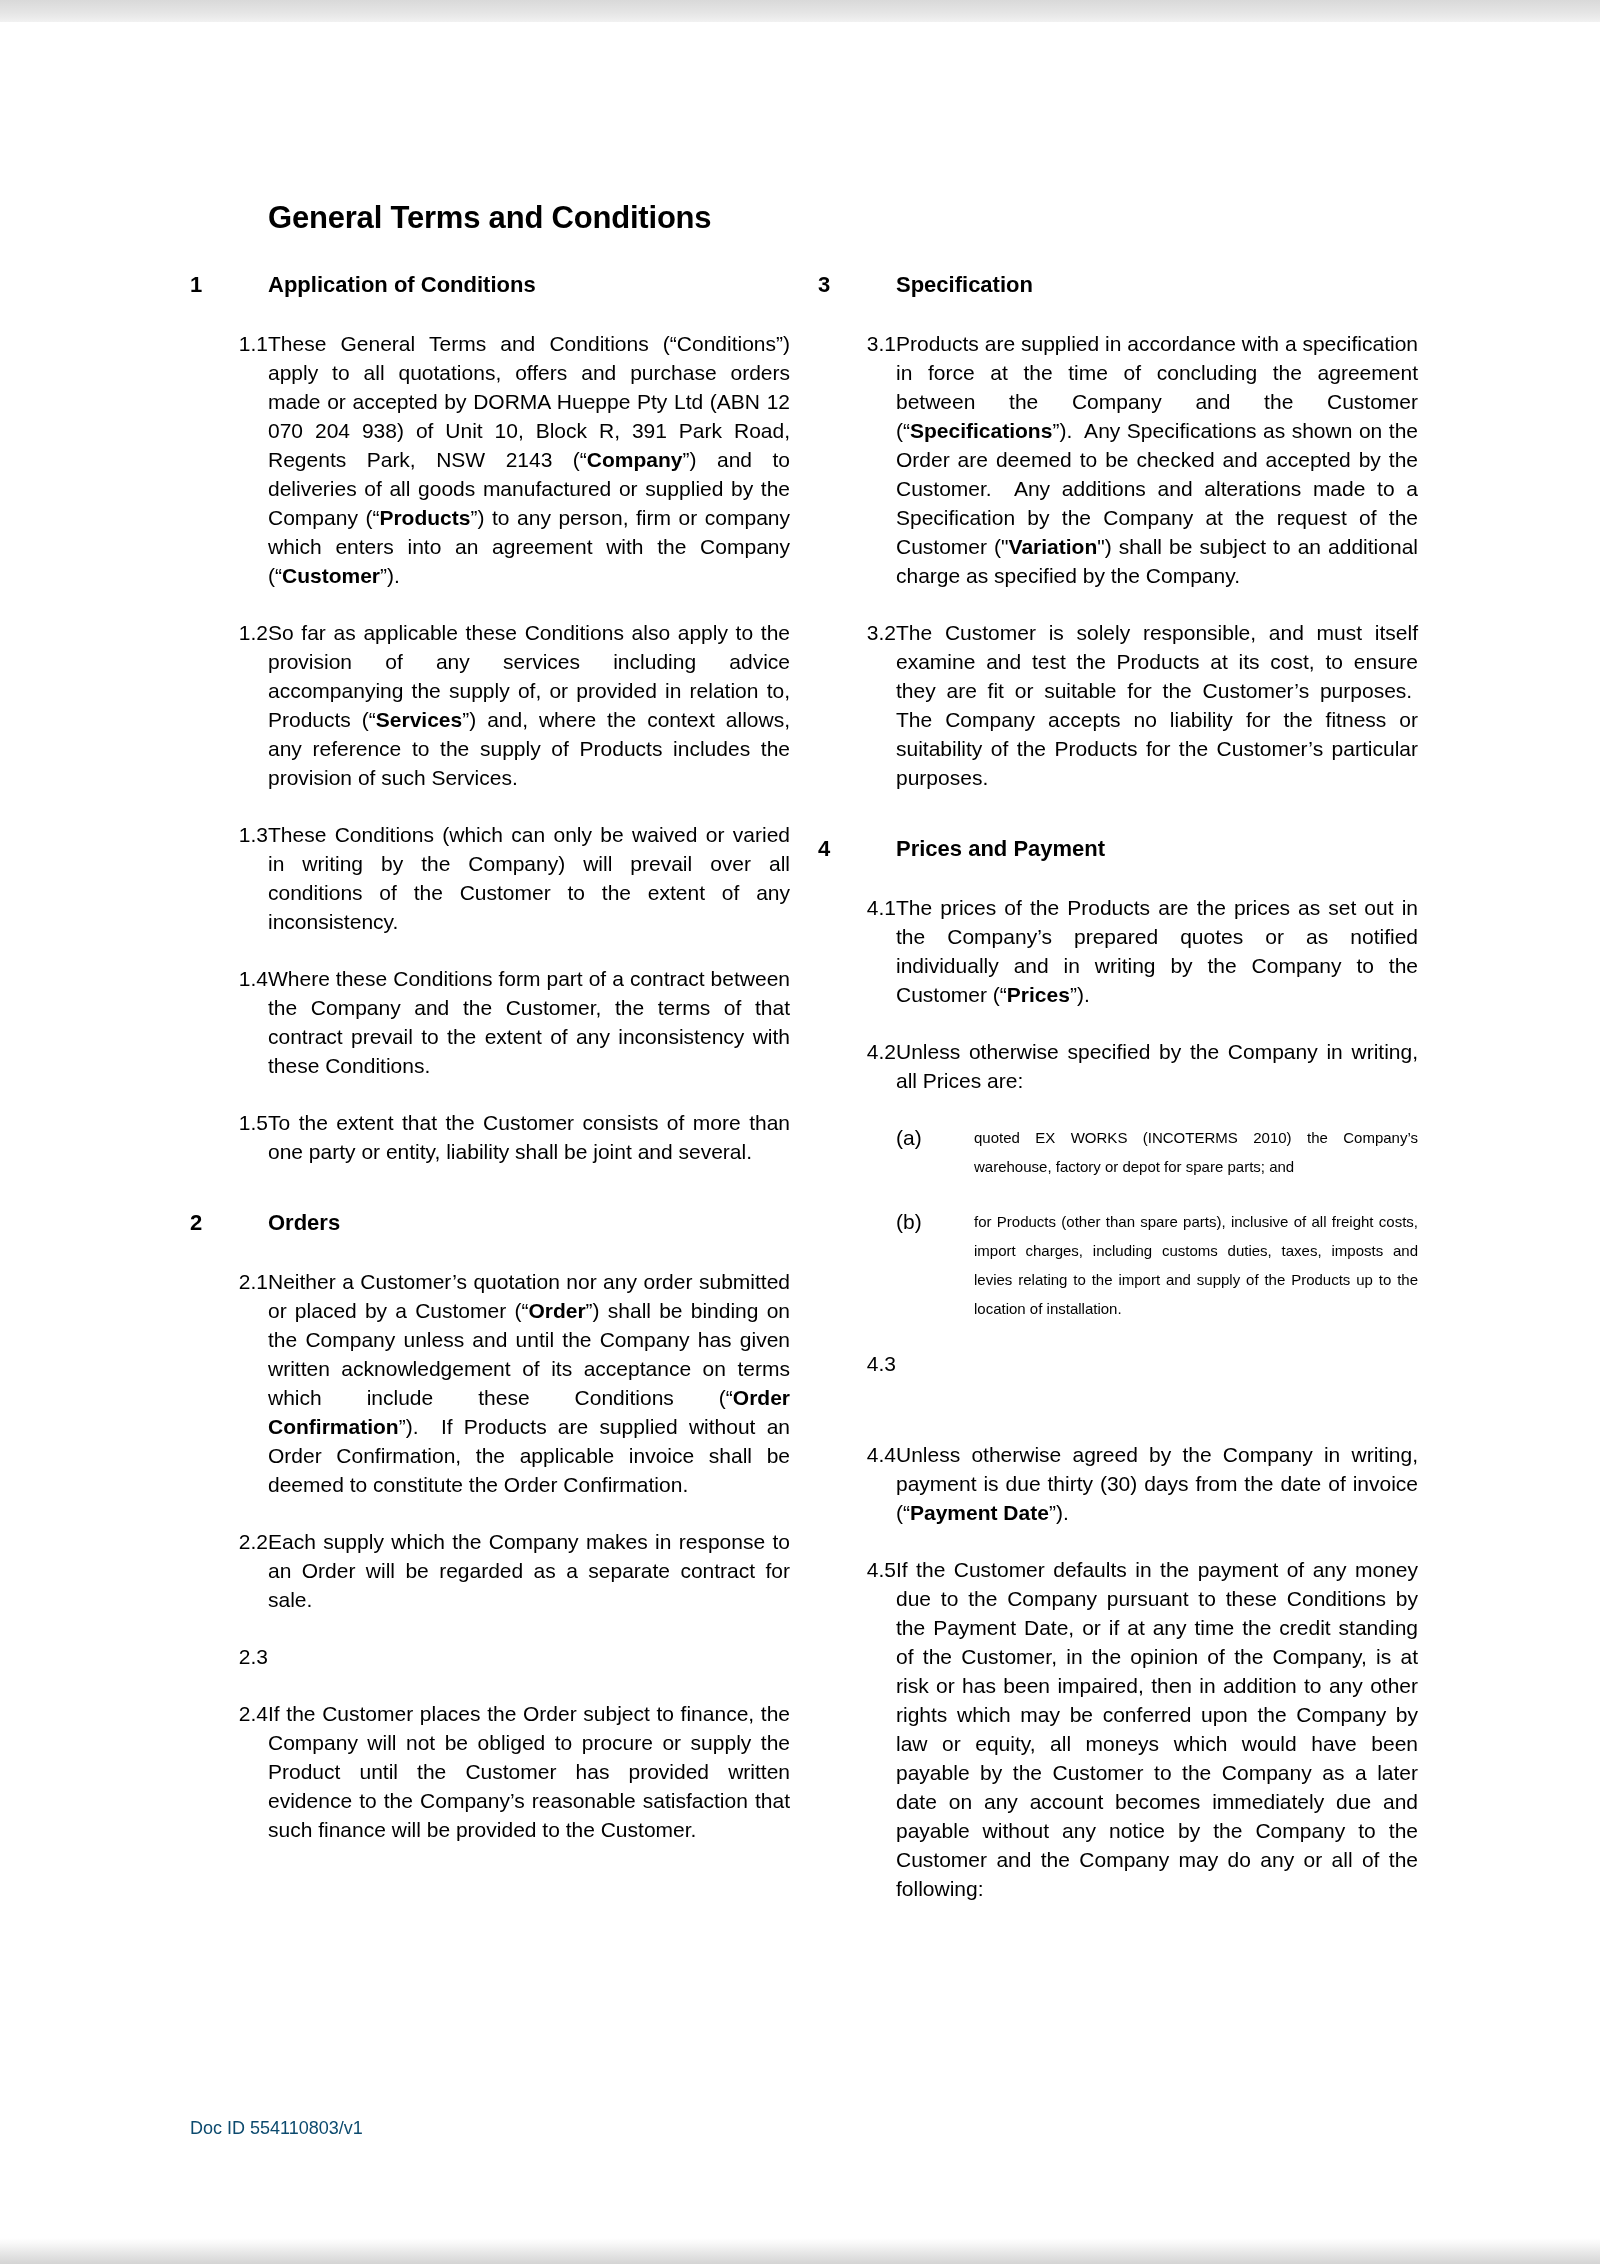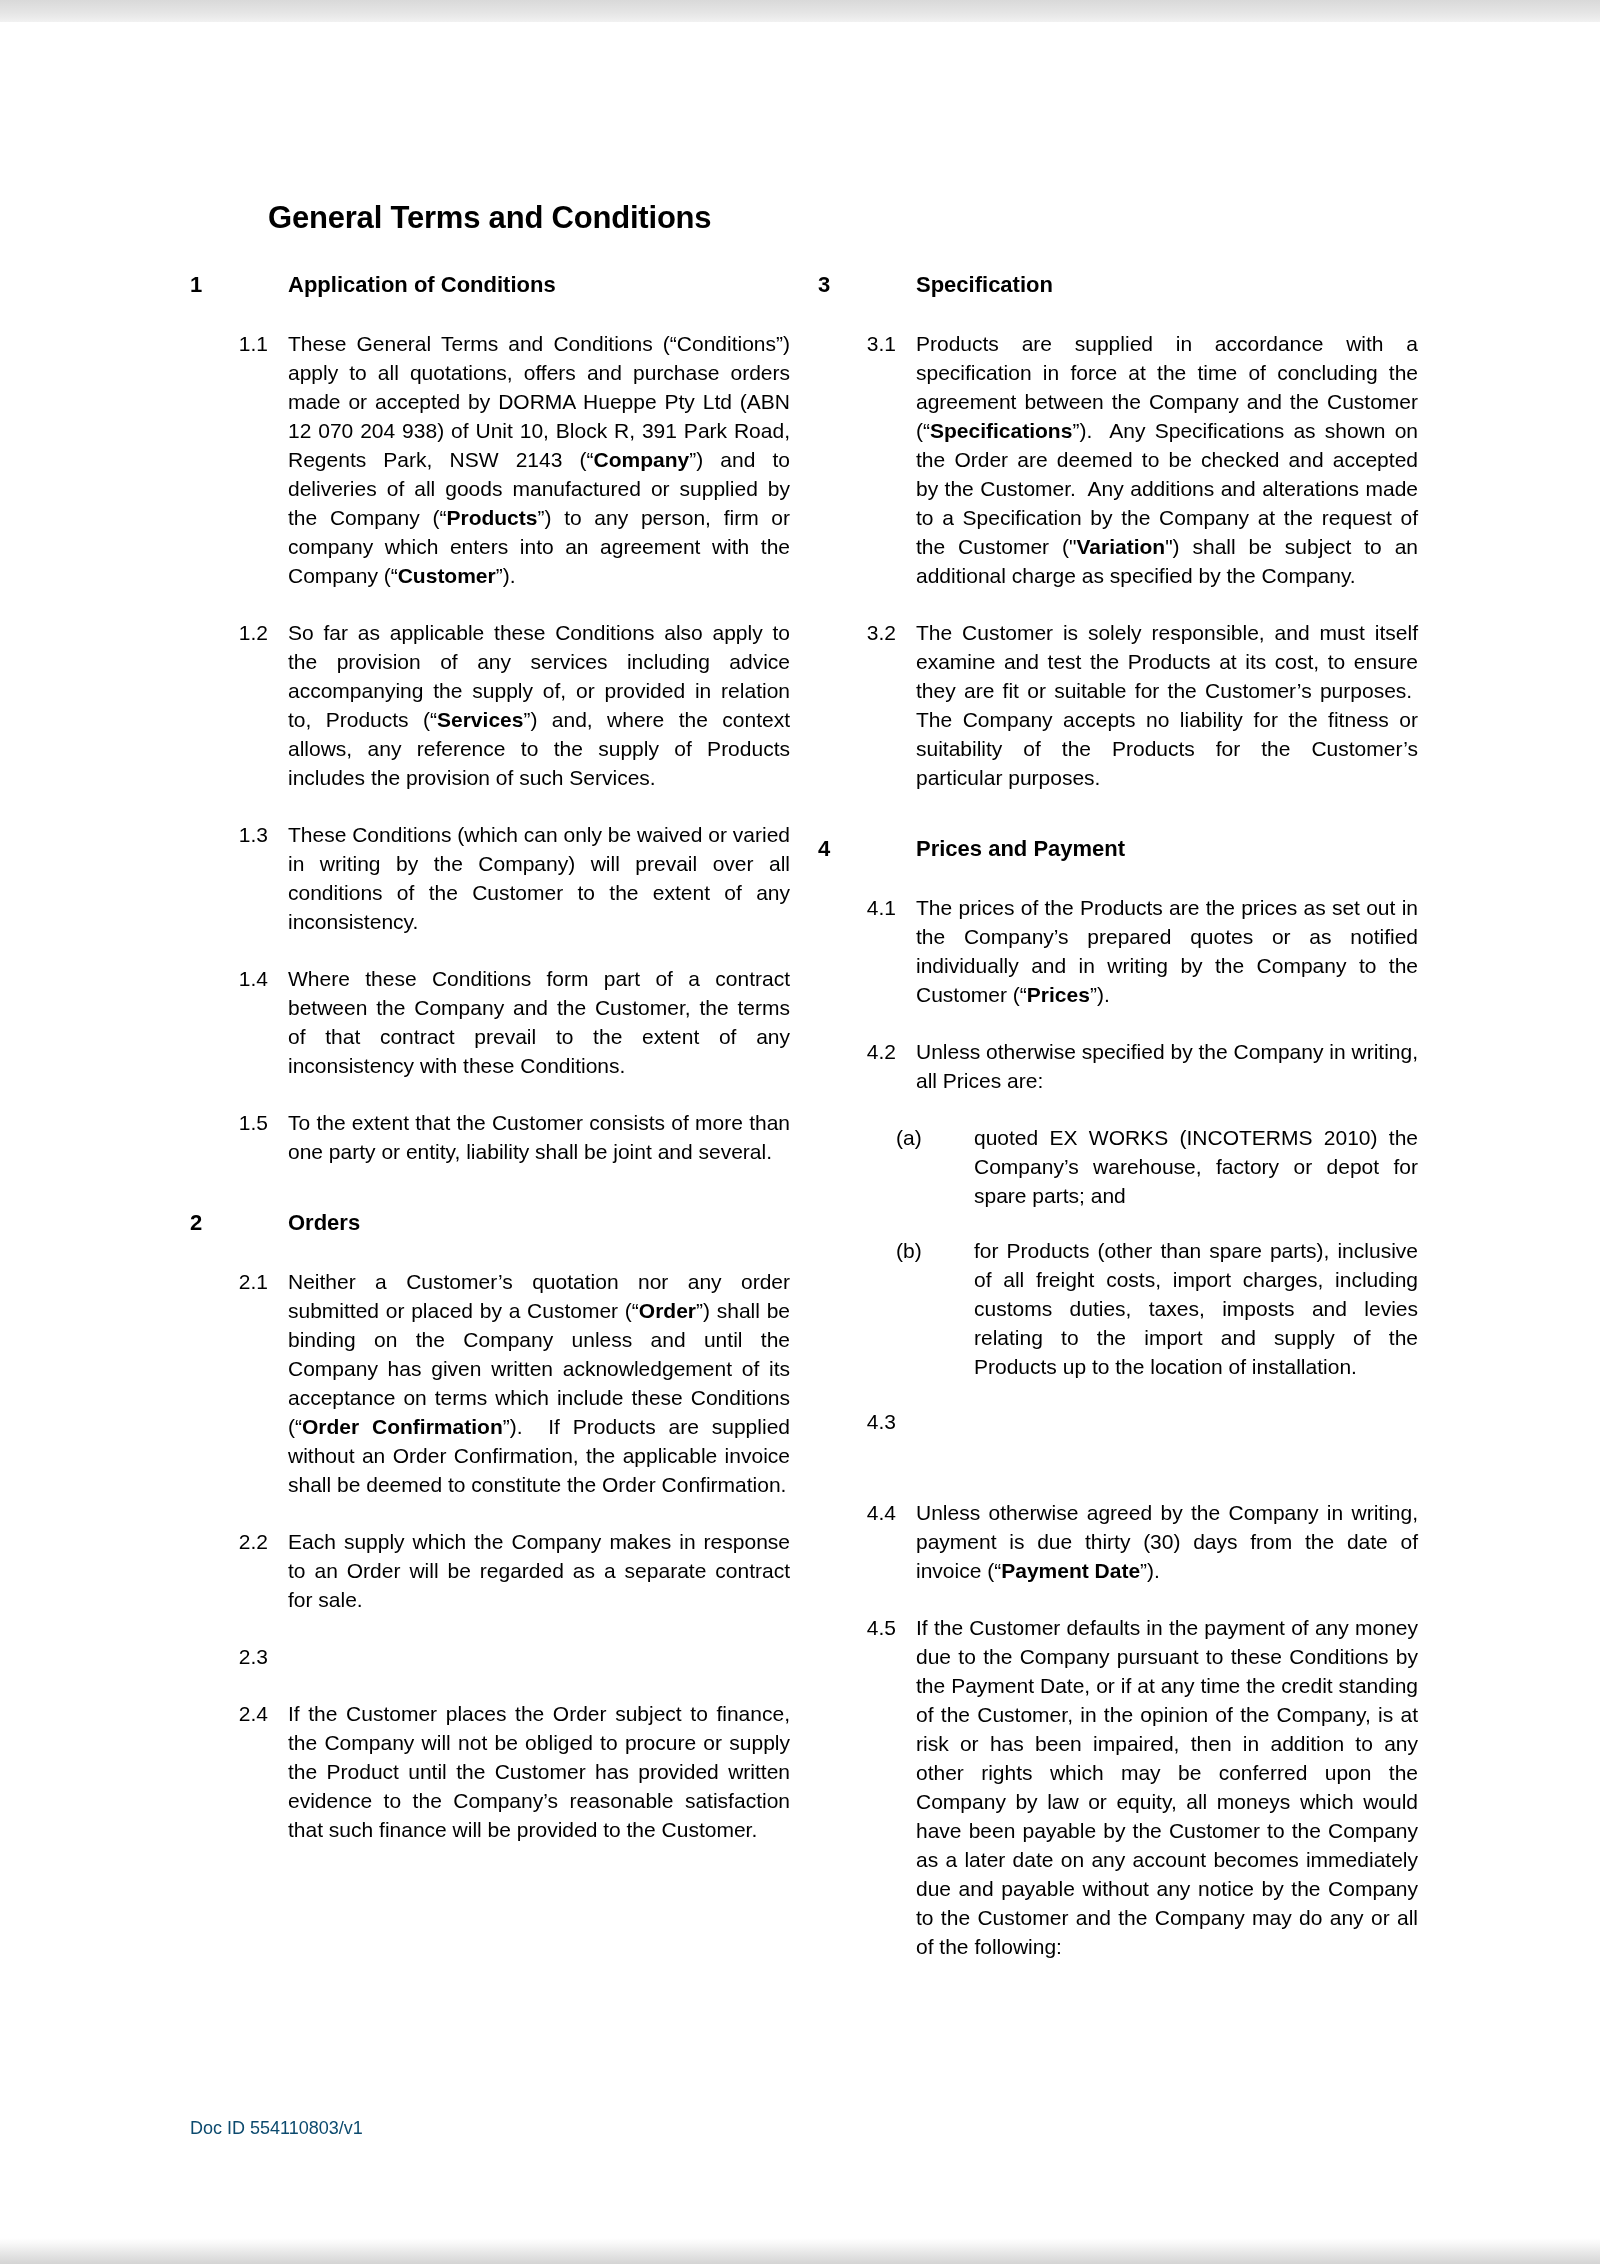--- a/index.html
+++ b/index.html
@@ -73,21 +73,20 @@
     font-size: 21px;
     line-height: 29px;
     text-align: right;
   }
   .row .body {
     flex: 1 1 auto;
     font-size: 21px;
     line-height: 29px;
     text-align: justify;
     text-justify: inter-word;
-    margin-left: 20px;
   }
   .heading .num,
   .heading .body {
     font-weight: bold;
     font-size: 22px;
     text-align: left;
   }
   .heading { margin-bottom: 30px; }
   .clause { margin-bottom: 28px; }
 
@@ -99,21 +98,21 @@
     padding-left: 78px;
   }
   .subrow .subnum {
     width: 78px;
     flex: 0 0 78px;
     font-size: 21px;
     line-height: 29px;
   }
   .subrow .subbody {
     flex: 1 1 auto;
-    font-size: 21px;
+    font-size: 15px;
     line-height: 29px;
     text-align: justify;
   }
 
   .spacer-sm { height: 14px; }
   .spacer-md { height: 34px; }
 
   .footer {
     position: absolute;
     top: 2094px;

